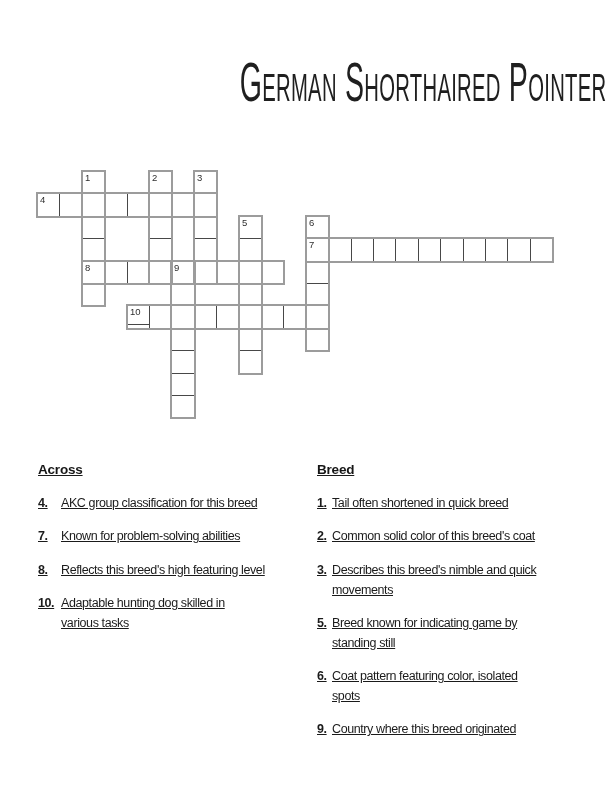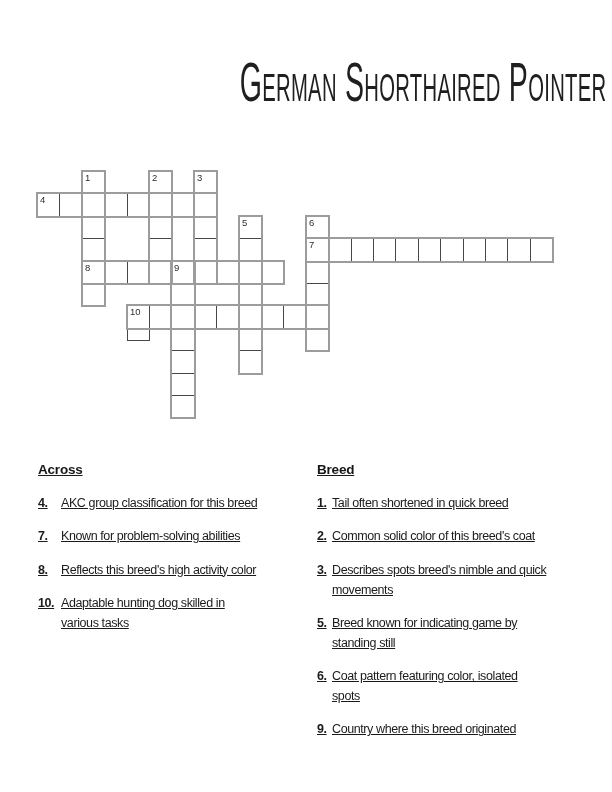--- a/index.html
+++ b/index.html
@@ -125,21 +125,21 @@
         <span class="cellnum">9</span>
       </div>
       <div class="cell" style="left: 216px; top: 261px; width: 24px; height: 23px;"></div>
       <div class="cell" style="left: 261px; top: 261px; width: 23px; height: 23px;"></div>
       <div class="cell" style="left: 171px; top: 283px; width: 24px; height: 23px;"></div>
       <div class="cell" style="left: 171px; top: 305px; width: 24px; height: 24px;"></div>
       <div class="cell" style="left: 171px; top: 328px; width: 24px; height: 23px;"></div>
       <div class="cell" style="left: 171px; top: 350px; width: 24px; height: 24px;"></div>
       <div class="cell" style="left: 171px; top: 373px; width: 24px; height: 23px;"></div>
       <div class="cell" style="left: 171px; top: 395px; width: 24px; height: 23px;"></div>
-      <div class="cell" style="left: 127px; top: 305px; width: 23px; height: 36px;">
+      <div class="cell" style="left: 127px; top: 305px; width: 23px; height: 20px;">
         <span class="cellnum">10</span>
       </div>
       <div class="cell" style="left: 149px; top: 305px; width: 23px; height: 24px;"></div>
       <div class="cell" style="left: 194px; top: 305px; width: 23px; height: 24px;"></div>
       <div class="cell" style="left: 216px; top: 305px; width: 24px; height: 24px;"></div>
       <div class="cell" style="left: 261px; top: 305px; width: 23px; height: 24px;"></div>
       <div class="cell" style="left: 283px; top: 305px; width: 24px; height: 24px;"></div>
       <div class="word-outline" style="left: 81px; top: 170px; width: 25px; height: 137px;"></div>
       <div class="word-outline" style="left: 148px; top: 170px; width: 25px; height: 115px;"></div>
       <div class="word-outline" style="left: 193px; top: 170px; width: 25px; height: 115px;"></div>
@@ -163,21 +163,21 @@
         </li>
         <li class="clue">
           <span class="clue-num">7.</span>
           <div class="clue-text">
             <div>Known for problem-solving abilities</div>
           </div>
         </li>
         <li class="clue">
           <span class="clue-num">8.</span>
           <div class="clue-text">
-            <div>Reflects this breed's high activity color</div>
+            <div>Reflects this breed's high featuring level</div>
           </div>
         </li>
         <li class="clue">
           <span class="clue-num">10.</span>
           <div class="clue-text">
             <div>Adaptable hunting dog skilled in</div>
             <div>various tasks</div>
           </div>
         </li>
       </ol>
@@ -194,21 +194,21 @@
         </li>
         <li class="clue">
           <span class="clue-num">2.</span>
           <div class="clue-text">
             <div>Common solid color of this breed's coat</div>
           </div>
         </li>
         <li class="clue">
           <span class="clue-num">3.</span>
           <div class="clue-text">
-            <div>Describes spots breed's nimble and quick</div>
+            <div>Describes this breed's nimble and quick</div>
             <div>movements</div>
           </div>
         </li>
         <li class="clue">
           <span class="clue-num">5.</span>
           <div class="clue-text">
             <div>Breed known for indicating game by</div>
             <div>standing still</div>
           </div>
         </li>

